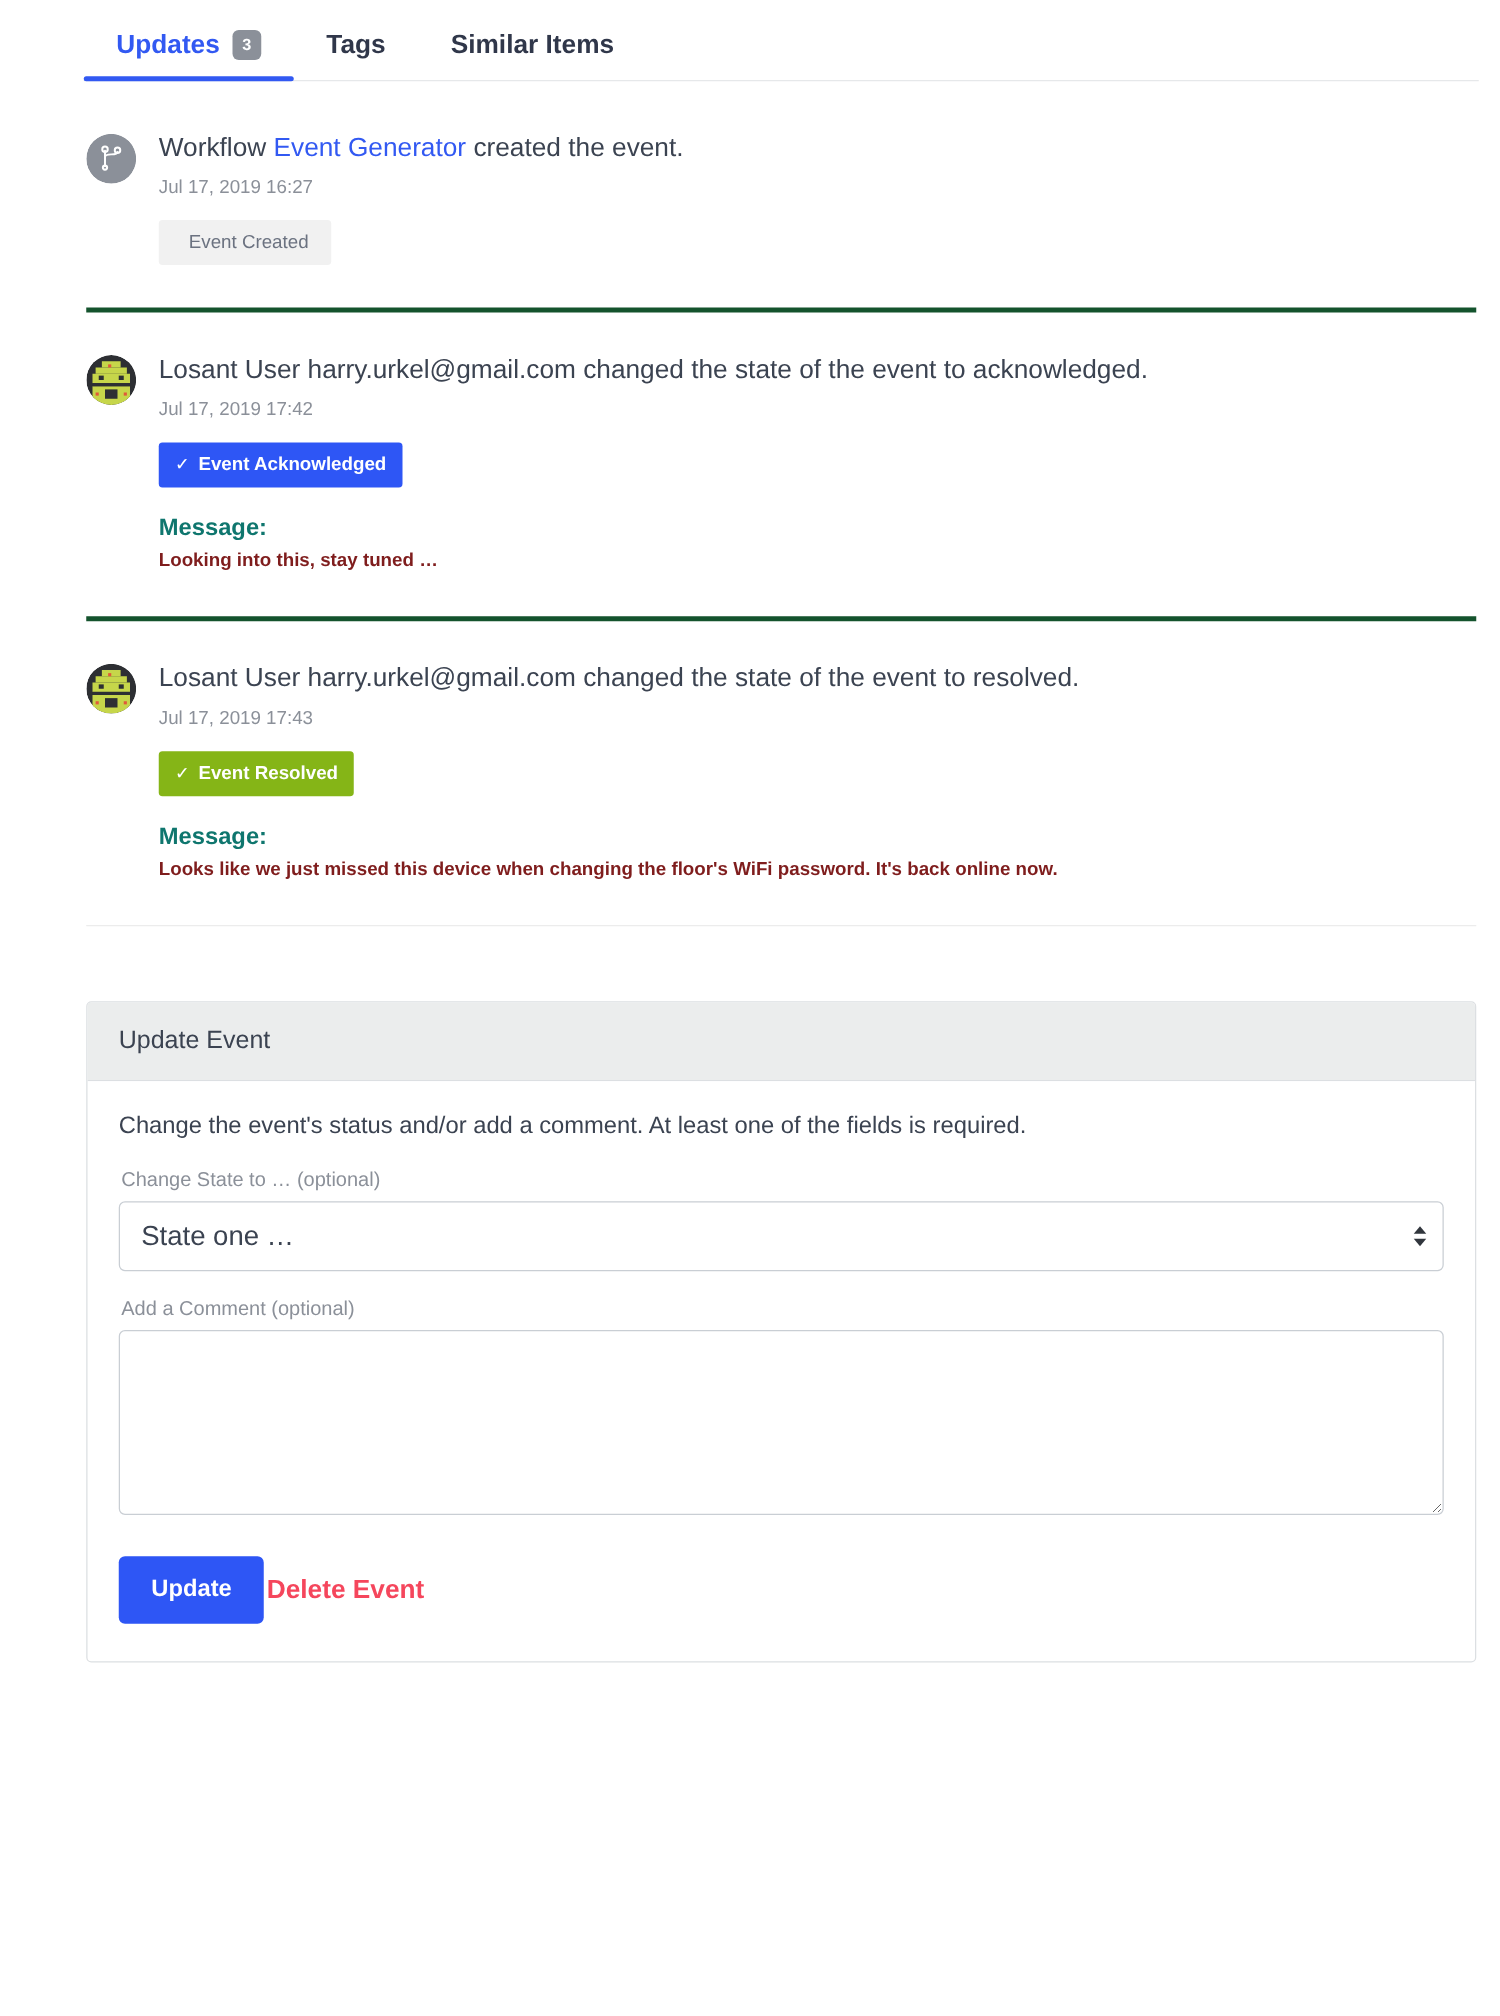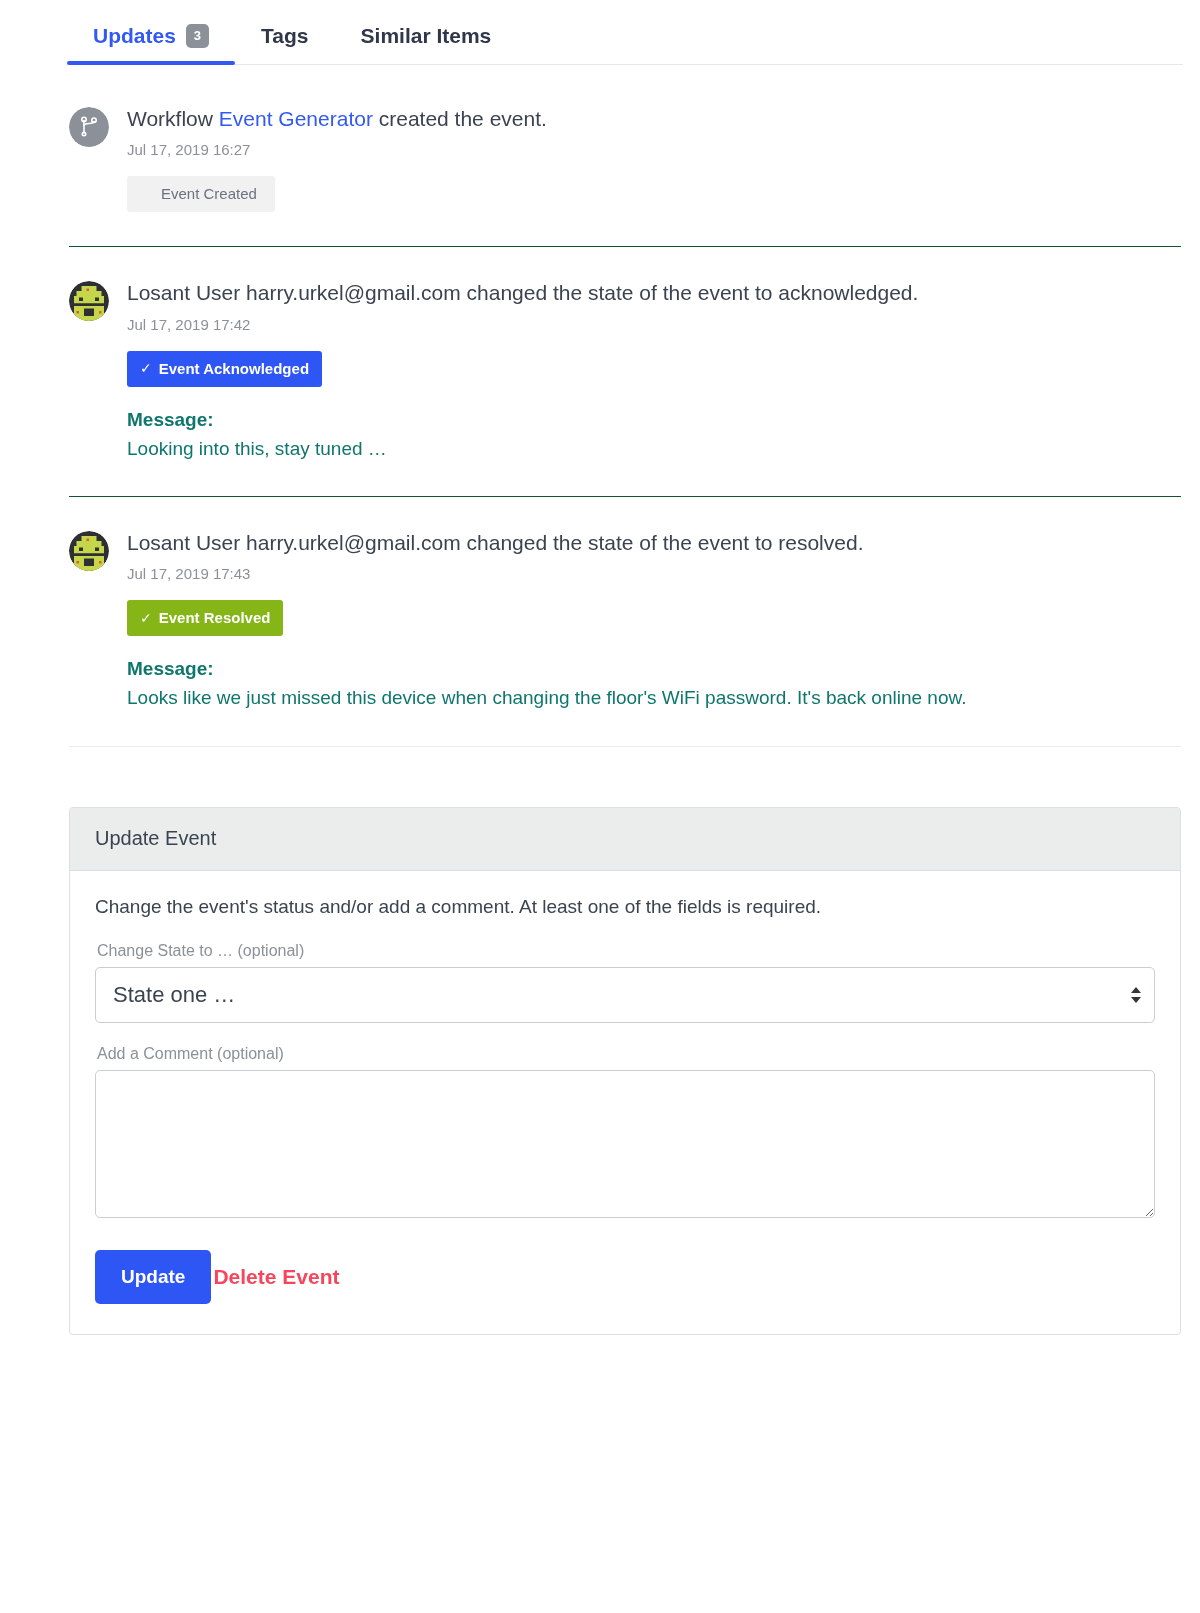--- a/index.html
+++ b/index.html
@@ -59,21 +59,21 @@
     min-width: 22px;
     text-align: center;
   }
 
   
   .updates { padding-top: 8px; }
   .update {
     display: flex;
     gap: 18px;
     padding: 32px 0 34px 0;
-    border-bottom: 1px solid #14532d;
+    border-bottom: 4px solid #14532d;
   }
   .update:last-child { border-bottom: 1px solid #ececec; }
 
   .avatar {
     flex: 0 0 auto;
     width: 40px;
     height: 40px;
     border-radius: 50%;
     margin-top: 2px;
     overflow: hidden;
@@ -101,36 +101,37 @@
     gap: 7px;
     font-size: 15px;
     font-weight: 700;
     line-height: 1;
     padding: 10px 13px 11px 13px;
     margin-top: 18px;
     border-radius: 3px;
     white-space: nowrap;
   }
   .badge .chk { font-size: 14px; font-weight: 400; }
-  .badge.neutral { background: #f1f1f1; color: #6b7280; font-weight: 400; padding-left: 34px; padding-right: 18px; }
+  .badge.neutral { background: #f1f1f1; color: #6b7280; font-weight: 400; padding-left: 24px; padding-right: 18px; }
   .badge.acknowledged { background: #2e56f5; color: #ffffff; }
   .badge.resolved { background: #85b517; color: #ffffff; }
 
   .msg-label {
     font-size: 19px;
     font-weight: 700;
     color: #0f766e;
     margin-top: 22px;
   }
   .msg-text {
-    font-size: 19px;
+    font-size: 15px;
     line-height: 1.45;
-    color: #0f766e;
+    color: #7f1d1d;
     margin-top: 4px;
     max-width: 1030px;
+    font-weight: bold;
   }
 
   
   .panel {
     margin-top: 60px;
     margin-bottom: 48px;
     border: 1px solid #dcdfe2;
     border-radius: 4px;
     background: #ffffff;
   }

